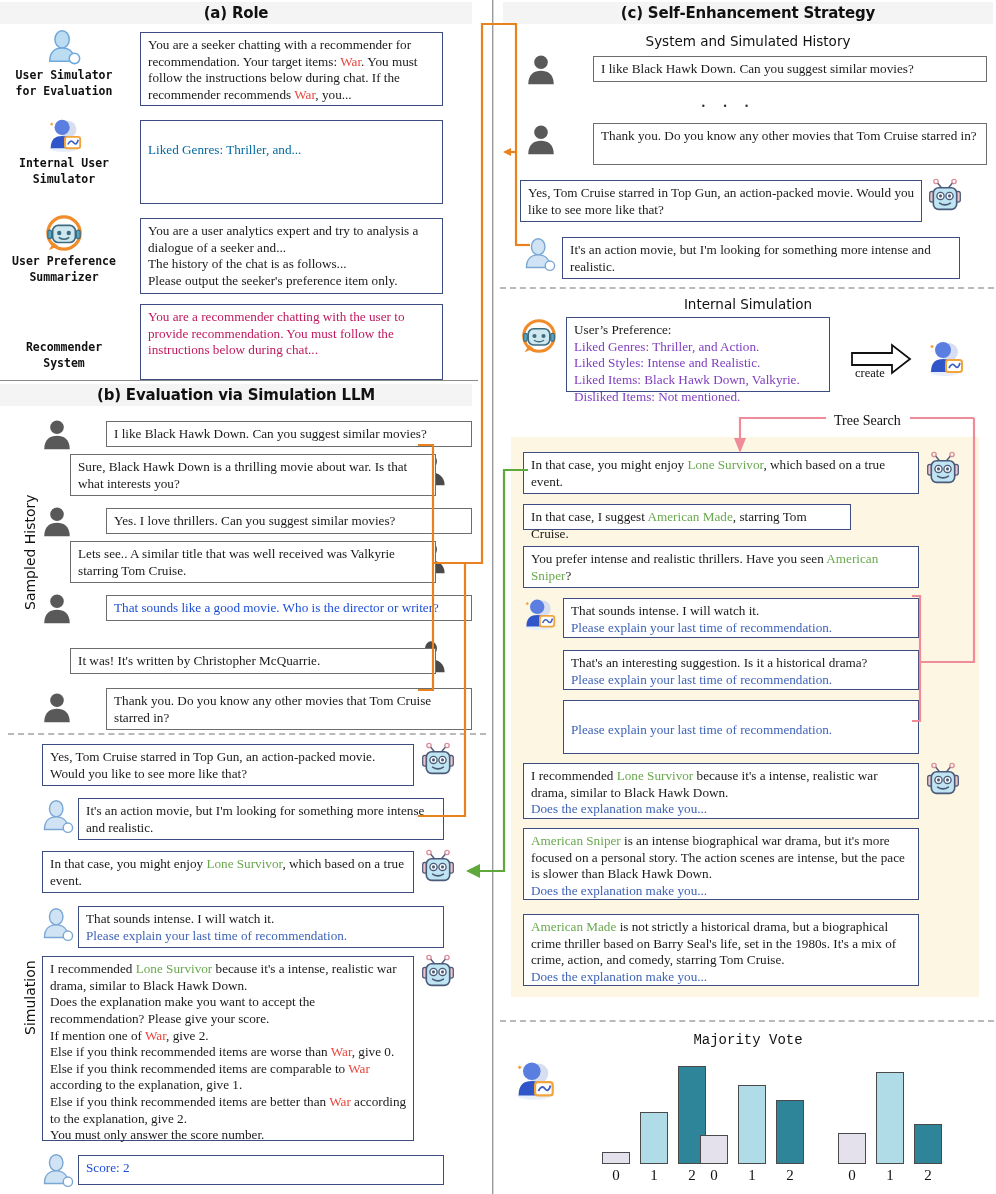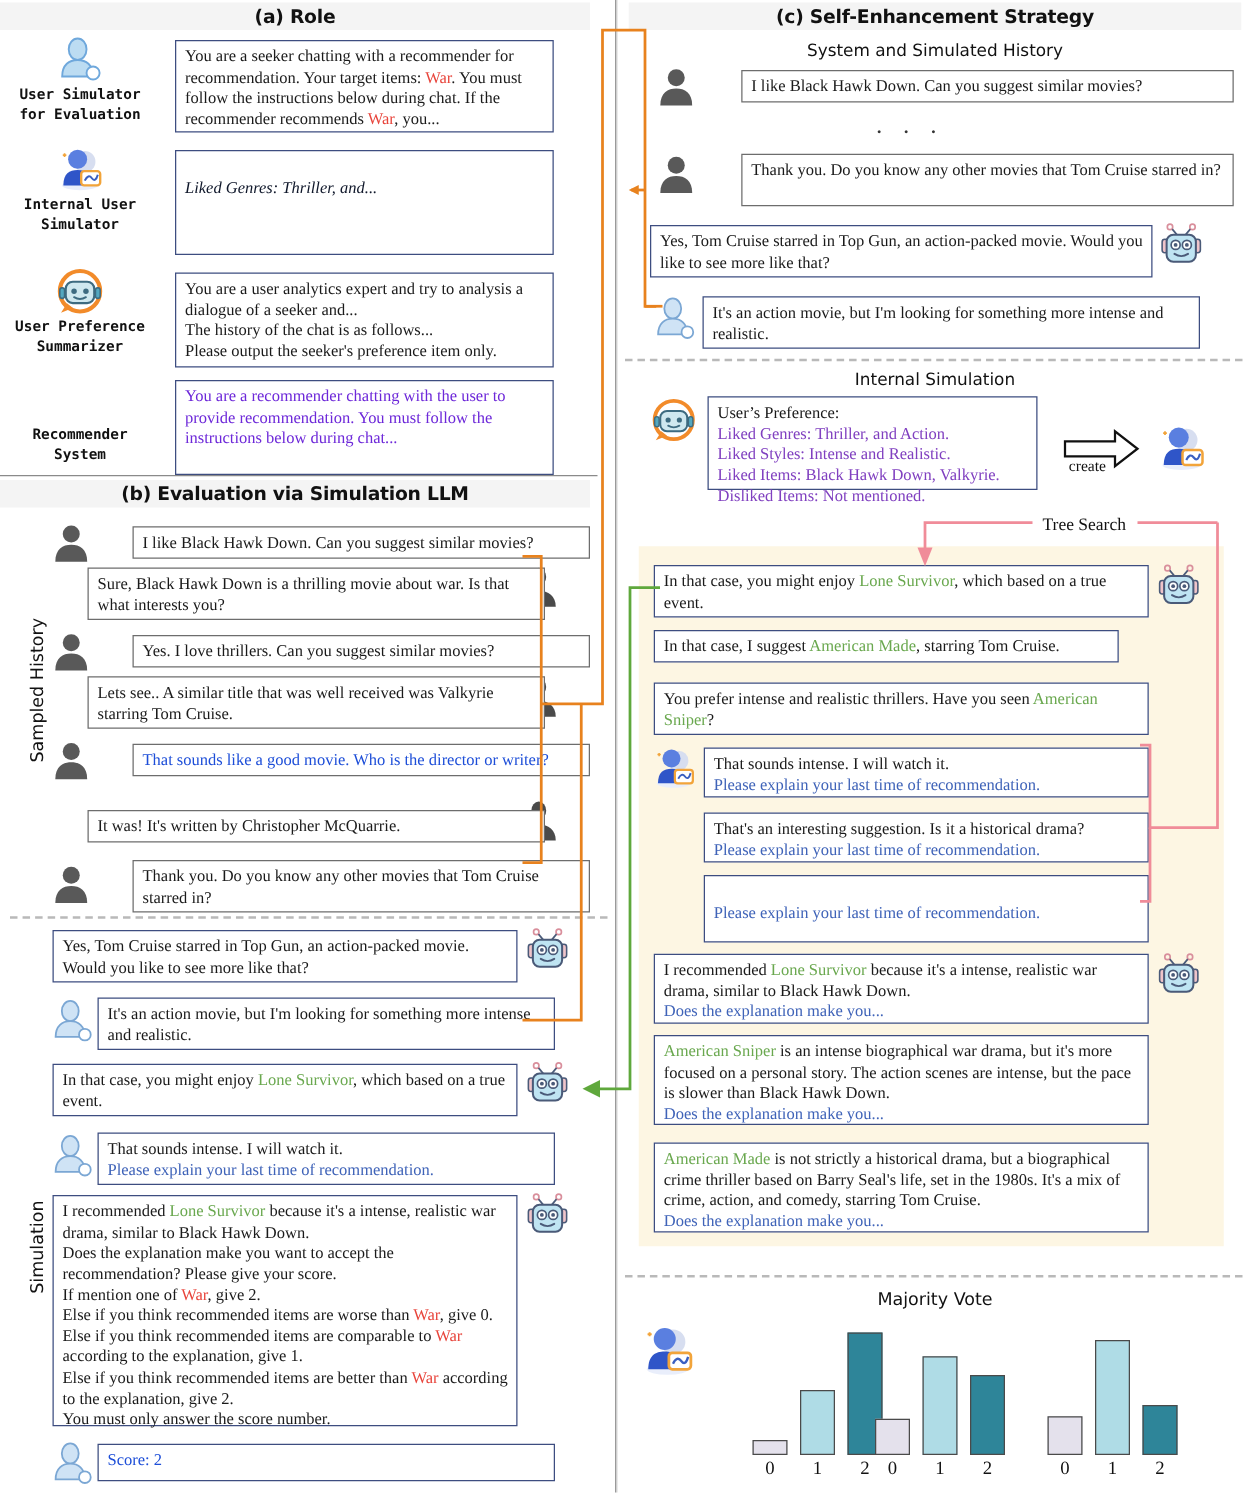--- a/index.html
+++ b/index.html
@@ -74,40 +74,40 @@
         <ellipse cx="20" cy="34" rx="15" ry="4" fill="#e9eefb"></ellipse>
         <circle cx="24" cy="14" r="9" fill="#d7def0"></circle>
         <circle cx="18" cy="12" r="8" fill="#5a7fe0"></circle>
         <path d="M6 34 C6 24 11 21 18 21 C25 21 30 24 30 34 Z" fill="#2f55c8"></path>
         <rect x="21" y="22" width="16" height="12" rx="2.5" fill="#ffffff" stroke="#F2A43A" stroke-width="2"></rect>
         <path d="M24 30 Q27 24 30 28 Q33 32 35 25" fill="none" stroke="#3a5fc0" stroke-width="1.7"></path>
         <path d="M7 7 l0 3 M5.5 8.5 l3 0" stroke="#F2A43A" stroke-width="1.4"></path>
       </svg>
     </div>
     <div class="role-label" style="left: 2px; top: 156px;">Internal User<br>Simulator</div>
-    <div class="bub navy" style="left: 140px; top: 120px; width: 303px; height: 84px;"><br><span style="color: #0f172a; font-style: italic;">Liked Genres: Thriller, and...</span></div>
+    <div class="bub navy" style="left: 140px; top: 120px; width: 303px; height: 84px;"><br><span style="color: #0369a1;">Liked Genres: Thriller, and...</span></div>
     <div class="icon" style="left: 45px; top: 214px;">
       <svg width="38" height="38" viewBox="0 0 40 40">
         <circle cx="20" cy="20" r="17" fill="none" stroke="#F28B2A" stroke-width="3.4"></circle>
         <path d="M9 30 L4 38 L14 34 Z" fill="#F28B2A"></path>
         <rect x="8" y="12" width="24" height="18" rx="6" fill="#cfe8ef" stroke="#3d6b80" stroke-width="1.8"></rect>
         <rect x="3" y="17" width="4" height="9" rx="2" fill="#53a8c0" stroke="#3d6b80" stroke-width="1.3"></rect>
         <rect x="33" y="17" width="4" height="9" rx="2" fill="#53a8c0" stroke="#3d6b80" stroke-width="1.3"></rect>
         <circle cx="15" cy="20" r="2.3" fill="#3d6b80"></circle>
         <circle cx="25" cy="20" r="2.3" fill="#3d6b80"></circle>
         <path d="M15 25 Q20 28 25 25" fill="none" stroke="#3d6b80" stroke-width="1.6" stroke-linecap="round"></path>
       </svg>
     </div>
     <div class="role-label" style="left: 2px; top: 254px;">User Preference<br>Summarizer</div>
     <div class="bub navy" style="left: 140px; top: 218px; width: 303px; height: 76px;"><span style="color: rgb(26, 26, 26);">You are a user analytics expert and try to analysis a dialogue of a seeker and...</span><br><span style="color: rgb(26, 26, 26);">The history of the chat is as follows...</span><br><span style="color: rgb(26, 26, 26);">Please output the seeker's preference item only.</span></div>
     <div class="icon" style="left: 45px; top: 300px;">
       <svg width="38" height="38" viewBox="0 0 40 40"></svg>
     </div>
     <div class="role-label" style="left: 2px; top: 340px;">Recommender<br>System</div>
-    <div class="bub navy" style="left: 140px; top: 304px; width: 303px; height: 76px;"><span style="color: #6d28d9;">You are a recommender chatting with the user to provide recommendation. You must follow the instructions below during chat...</span></div>
+    <div class="bub navy" style="left: 140px; top: 304px; width: 303px; height: 76px;"><span style="color: #be185d;">You are a recommender chatting with the user to provide recommendation. You must follow the instructions below during chat...</span></div>
   </div>
 <div class="hdiv" style="left:0;top:380px;width:478px;"></div>
 
 <div class="sec-title" style="left:0;top:384px;width:472px;height:22px;line-height:22px;">(b) Evaluation via Simulation LLM</div>
 
 <div class="vlabel" style="left:22px;top:610px;">Sampled History</div>
 <div class="vlabel" style="left:22px;top:1035px;">Simulation</div>
 
 <div id="eval-host">
     <div class="icon" style="left: 40px; top: 417px;">
@@ -334,21 +334,21 @@
         <rect x="32" y="16" width="5" height="12" rx="2.4" fill="#efc4ca" stroke="#4a5a78" stroke-width="1.4"></rect>
         <rect x="7" y="12" width="26" height="24" rx="6" fill="#bfe4f2" stroke="#4a5a78" stroke-width="1.8"></rect>
         <circle cx="15" cy="21" r="4" fill="#ffffff" stroke="#4a5a78" stroke-width="1.5"></circle>
         <circle cx="25" cy="21" r="4" fill="#ffffff" stroke="#4a5a78" stroke-width="1.5"></circle>
         <circle cx="15" cy="21" r="1.7" fill="#4a5a78"></circle>
         <circle cx="25" cy="21" r="1.7" fill="#4a5a78"></circle>
         <path d="M14 29 Q20 33 26 29" fill="none" stroke="#4a5a78" stroke-width="1.7" stroke-linecap="round"></path>
       </svg>
     </div>
     <div class="bub navy" style="left: 523px; top: 452px; width: 396px; height: 42px;"><span style="color: rgb(26, 26, 26);">In that case, you might enjoy </span><span style="color: rgb(106, 168, 79);">Lone Survivor</span><span style="color: rgb(26, 26, 26);">, which based on a true event.</span></div>
-    <div class="bub navy" style="left: 523px; top: 504px; width: 372px; height: 26px;"><span style="color: rgb(26, 26, 26);">In that case, I suggest </span><span style="color: rgb(106, 168, 79);">American Made</span><span style="color: rgb(26, 26, 26);">, starring Tom Cruise.</span></div>
+    <div class="bub navy" style="left: 523px; top: 504px; width: 328px; height: 26px;"><span style="color: rgb(26, 26, 26);">In that case, I suggest </span><span style="color: rgb(106, 168, 79);">American Made</span><span style="color: rgb(26, 26, 26);">, starring Tom Cruise.</span></div>
     <div class="bub navy" style="left: 523px; top: 546px; width: 396px; height: 42px;"><span style="color: rgb(26, 26, 26);">You prefer intense and realistic thrillers. Have you seen </span><span style="color: rgb(106, 168, 79);">American Sniper</span><span style="color: rgb(26, 26, 26);">?</span></div>
     <div class="icon" style="left: 521px; top: 596px;">
       <svg width="36" height="36" viewBox="0 0 40 40">
         <ellipse cx="20" cy="34" rx="15" ry="4" fill="#e9eefb"></ellipse>
         <circle cx="24" cy="14" r="9" fill="#d7def0"></circle>
         <circle cx="18" cy="12" r="8" fill="#5a7fe0"></circle>
         <path d="M6 34 C6 24 11 21 18 21 C25 21 30 24 30 34 Z" fill="#2f55c8"></path>
         <rect x="21" y="22" width="16" height="12" rx="2.5" fill="#ffffff" stroke="#F2A43A" stroke-width="2"></rect>
         <path d="M24 30 Q27 24 30 28 Q33 32 35 25" fill="none" stroke="#3a5fc0" stroke-width="1.7"></path>
         <path d="M7 7 l0 3 M5.5 8.5 l3 0" stroke="#F2A43A" stroke-width="1.4"></path>
@@ -372,21 +372,21 @@
         <circle cx="25" cy="21" r="1.7" fill="#4a5a78"></circle>
         <path d="M14 29 Q20 33 26 29" fill="none" stroke="#4a5a78" stroke-width="1.7" stroke-linecap="round"></path>
       </svg>
     </div>
     <div class="bub navy" style="left: 523px; top: 763px; width: 396px; height: 56px;"><span style="color: rgb(26, 26, 26);">I recommended </span><span style="color: rgb(106, 168, 79);">Lone Survivor</span><span style="color: rgb(26, 26, 26);"> because it's a intense, realistic war drama, similar to Black Hawk Down.</span><br><span style="color: rgb(63, 99, 184);">Does the explanation make you...</span></div>
     <div class="bub navy" style="left: 523px; top: 828px; width: 396px; height: 72px;"><span style="color: rgb(106, 168, 79);">American Sniper</span><span style="color: rgb(26, 26, 26);"> is an intense biographical war drama, but it's more focused on a personal story. The action scenes are intense, but the pace is slower than Black Hawk Down.</span><br><span style="color: rgb(63, 99, 184);">Does the explanation make you...</span></div>
     <div class="bub navy" style="left: 523px; top: 914px; width: 396px; height: 72px;"><span style="color: rgb(106, 168, 79);">American Made</span><span style="color: rgb(26, 26, 26);"> is not strictly a historical drama, but a biographical crime thriller based on Barry Seal's life, set in the 1980s. It's a mix of crime, action, and comedy, starring Tom Cruise.</span><br><span style="color: rgb(63, 99, 184);">Does the explanation make you...</span></div>
   </div>
 
 <div class="dashdiv" style="left:500px;top:1020px;width:494px;"></div>
-<div class="vote-title" style="left:503px;top:1032px;width:490px;">Majority Vote</div>
+<div class="vote-title" style="left:503px;top:1032px;width:490px;font-family:Liberation Mono, monospace;">Majority Vote</div>
 <div id="chart-host">
     <div class="icon" style="left: 512px; top: 1058px;">
       <svg width="44" height="44" viewBox="0 0 40 40">
         <ellipse cx="20" cy="34" rx="15" ry="4" fill="#e9eefb"></ellipse>
         <circle cx="24" cy="14" r="9" fill="#d7def0"></circle>
         <circle cx="18" cy="12" r="8" fill="#5a7fe0"></circle>
         <path d="M6 34 C6 24 11 21 18 21 C25 21 30 24 30 34 Z" fill="#2f55c8"></path>
         <rect x="21" y="22" width="16" height="12" rx="2.5" fill="#ffffff" stroke="#F2A43A" stroke-width="2"></rect>
         <path d="M24 30 Q27 24 30 28 Q33 32 35 25" fill="none" stroke="#3a5fc0" stroke-width="1.7"></path>
         <path d="M7 7 l0 3 M5.5 8.5 l3 0" stroke="#F2A43A" stroke-width="1.4"></path>

